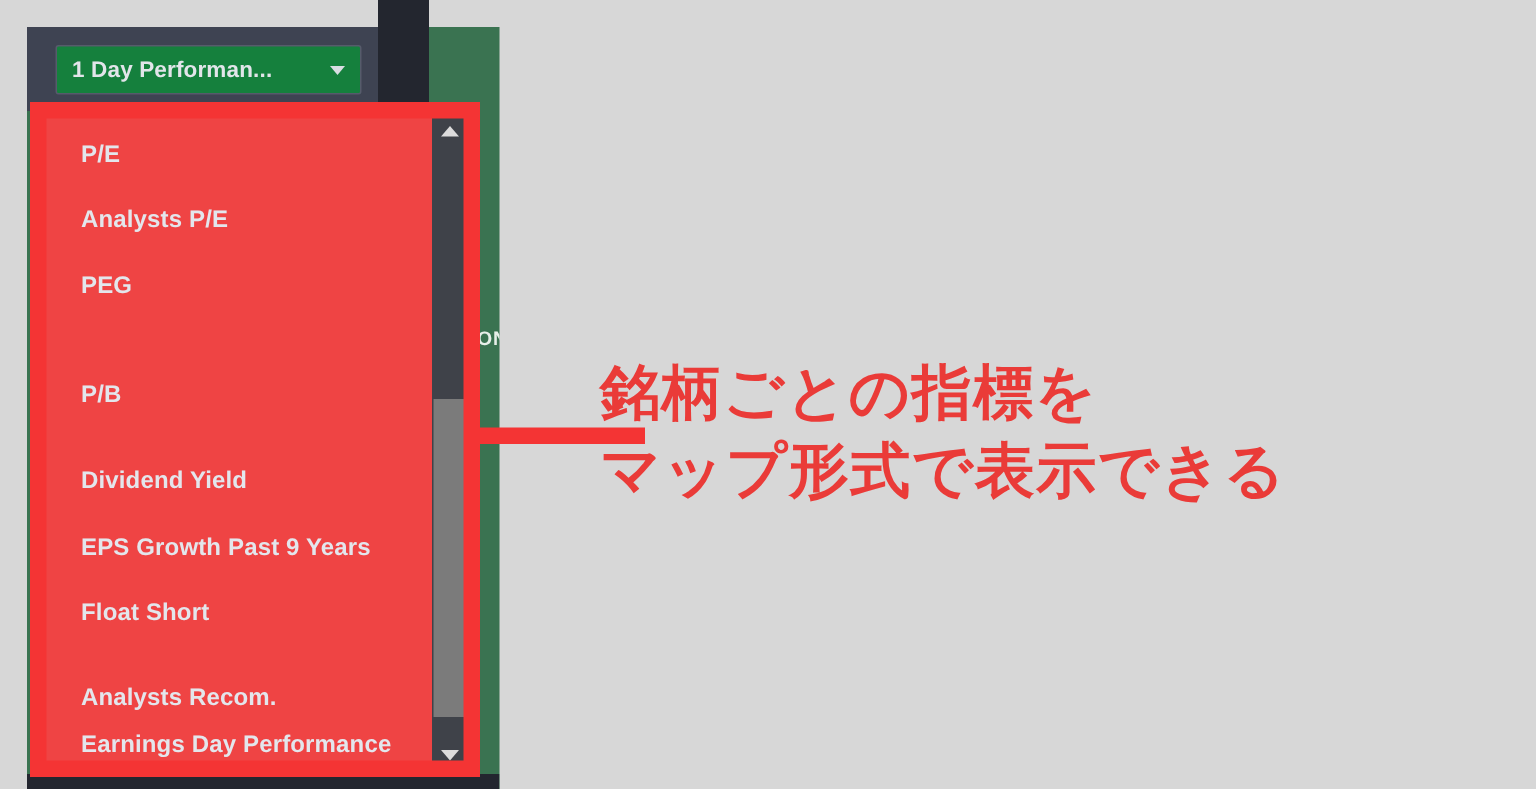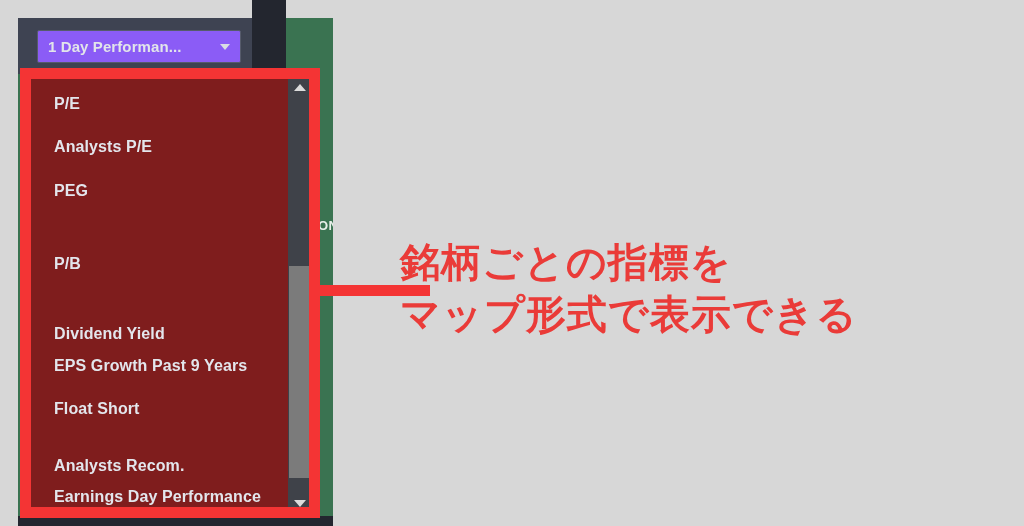--- a/index.html
+++ b/index.html
@@ -47,21 +47,21 @@
     width: 34px;
     height: 526px;
     background: #23262f;
   }
   .metric-select {
     position: absolute;
     left: 19px;
     top: 12px;
     width: 204px;
     height: 33px;
-    background: #8b5cf6;
+    background: #15803d;
     border: 1px solid #565b6b;
     border-radius: 2px;
     box-sizing: border-box;
     display: flex;
     align-items: center;
     padding: 0 10px;
   }
   .metric-select-label {
     color: #e2e5ea;
     font-size: 15px;
@@ -95,21 +95,21 @@
     background: #23262f;
   }
 
   
   .dropdown-panel {
     position: absolute;
     left: 28px;
     top: 76px;
     width: 284px;
     height: 438px;
-    background: #7f1d1d;
+    background: #ef4444;
     box-sizing: border-box;
     overflow: hidden;
   }
   .dropdown-list {
     position: absolute;
     left: 0; top: 0;
     width: 260px;
     height: 438px;
   }
   .dropdown-item {
@@ -234,21 +234,21 @@
         </div>
         <div class="dropdown-item" style="top: 49.7px;">
           <span>Analysts P/E</span>
         </div>
         <div class="dropdown-item" style="top: 93.4px;">
           <span>PEG</span>
         </div>
         <div class="dropdown-item" style="top: 166px;">
           <span>P/B</span>
         </div>
-        <div class="dropdown-item" style="top: 236px; align-items: center;">
+        <div class="dropdown-item" style="top: 223px; align-items: center;">
           <span>Dividend Yield</span>
         </div>
         <div class="dropdown-item" style="top: 268.2px;">
           <span>EPS Growth Past 9 Years</span>
         </div>
         <div class="dropdown-item" style="top: 311.9px;">
           <span>Float Short</span>
         </div>
         <div class="dropdown-item" style="top: 355.6px; align-items: flex-end;">
           <span>Analysts Recom.</span>

